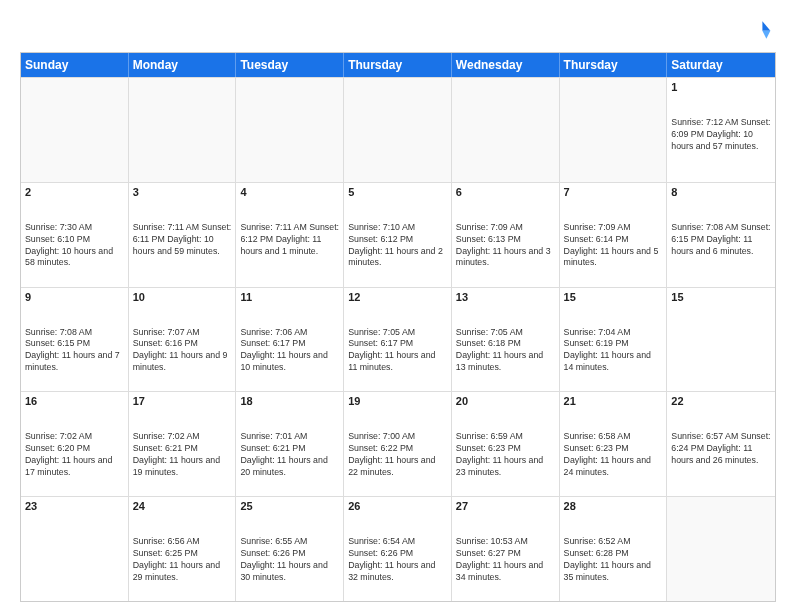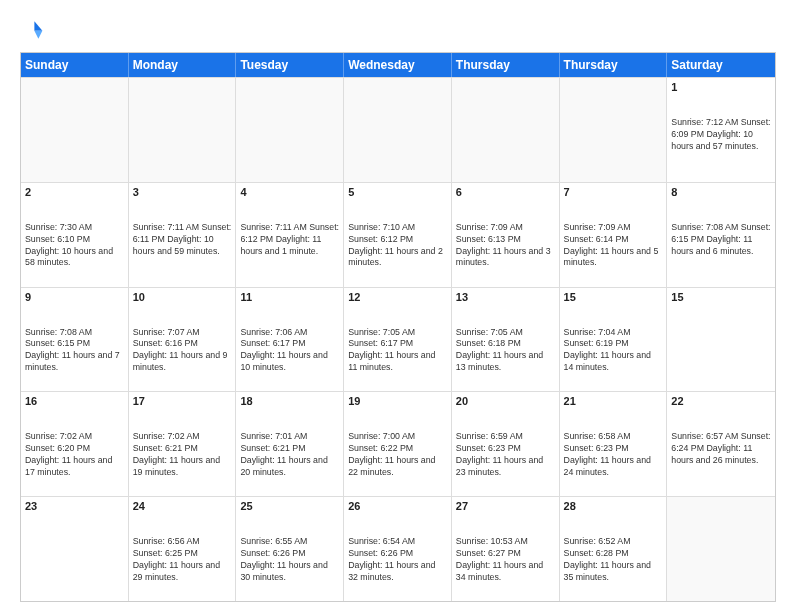--- a/index.html
+++ b/index.html
@@ -9,20 +9,21 @@
       font-family: Arial, sans-serif;
       background: #fff;
       overflow: hidden;
     }
     .page {
       width: 792px;
       height: 612px;
       padding: 18px 16px 10px 20px;
       display: flex;
       flex-direction: column;
+      align-items: flex-end;
     }
     .header {
       display: flex;
       justify-content: space-between;
       align-items: flex-start;
       margin-bottom: 10px;
     }
     .logo {
       display: flex;
       align-items: center;
@@ -129,22 +130,22 @@
       <div class="month-title"></div>
       <div class="location"></div>
     </div>
   </div>
 
   <div class="calendar">
     <div class="cal-header">
     <div class="cal-header-cell">Sunday</div>
         <div class="cal-header-cell">Monday</div>
         <div class="cal-header-cell">Tuesday</div>
+        <div class="cal-header-cell">Thursday</div>
         <div class="cal-header-cell">Wednesday</div>
-        <div class="cal-header-cell">Thursday</div>
         <div class="cal-header-cell">Thursday</div>
         <div class="cal-header-cell">Saturday</div>
       </div>
     <div class="cal-body">
     <div class="cal-row">
           <div class="cal-cell empty"></div>
           <div class="cal-cell empty"></div>
           <div class="cal-cell empty"></div>
           <div class="cal-cell empty"></div>
           <div class="cal-cell empty"></div>

